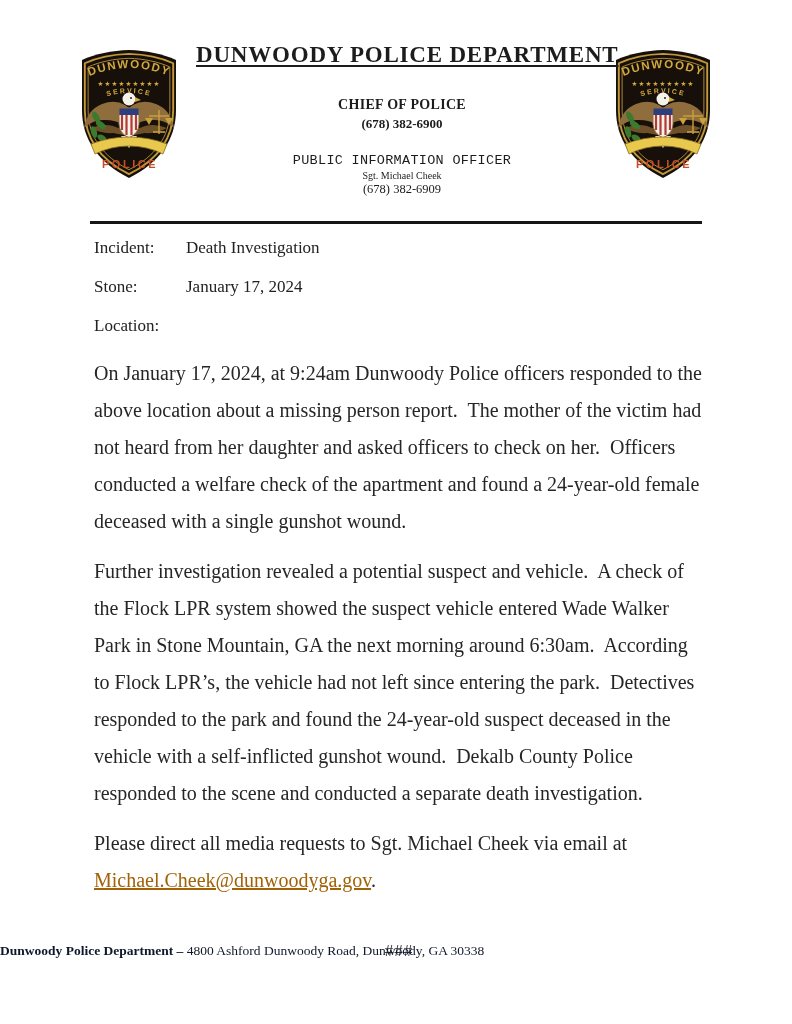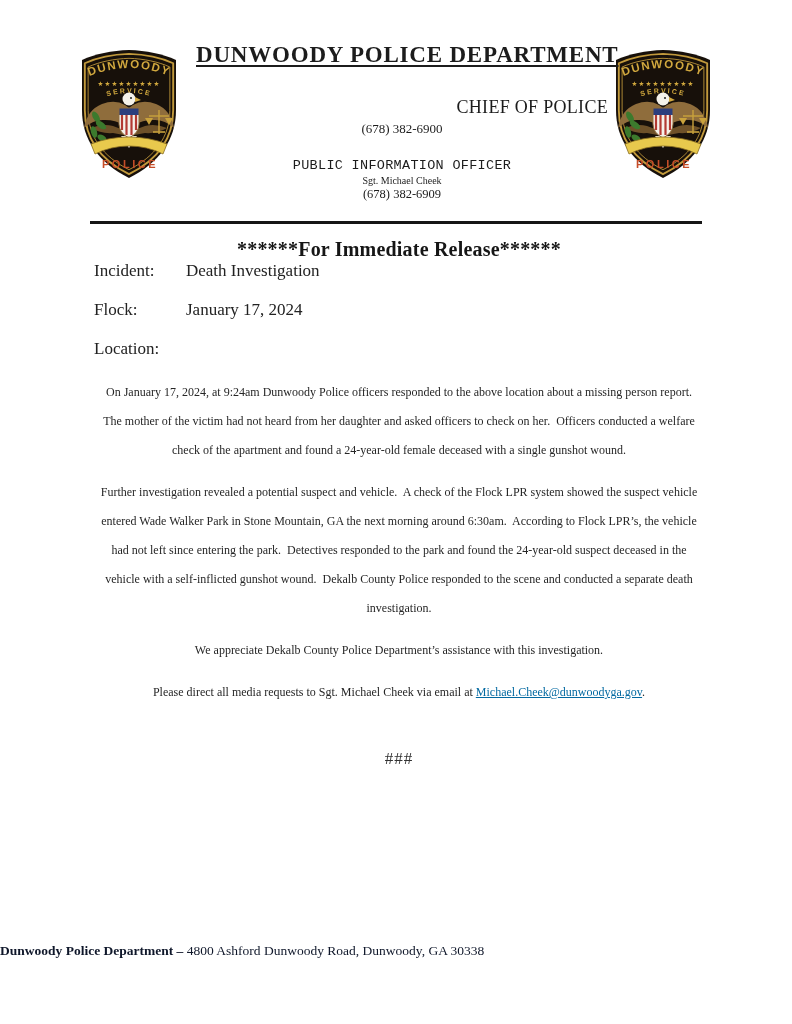--- a/index.html
+++ b/index.html
@@ -20,23 +20,23 @@
 
   .header-text {
     position: absolute; top: 42px; left: 196px; width: 412px;
     text-align: center; color: #1c1c1c;
   }
   .dept-title {
     font-size: 23px; font-weight: bold; letter-spacing: 0.8px;
     text-decoration: underline; text-underline-offset: 3px;
     white-space: nowrap;
   }
-  .chief-title { margin-top: 29px; font-size: 18px; font-weight: normal; letter-spacing: 0.3px; text-align: right; }
+  .chief-title { margin-top: 29px; font-size: 14px; font-weight: bold; letter-spacing: 0.3px; }
   .chief-name  { margin-top: 2px;  font-size: 18px; font-weight: bold; letter-spacing: 0.3px; }
-  .chief-phone { margin-top: 3px;  font-size: 13px; font-weight: normal; }
+  .chief-phone { margin-top: 3px;  font-size: 13px; font-weight: bold; }
   .pio-title   { margin-top: 21px; font-size: 13.5px; letter-spacing: 0.3px; font-family: Liberation Mono, monospace; }
   .pio-name    { margin-top: 2px;  font-size: 10px; }
   .pio-phone   { margin-top: 1px;  font-size: 12.5px; }
 
   .divider {
     position: absolute; top: 221px; left: 90px; width: 612px; height: 3px;
     background: #161616;
   }
 
   
@@ -44,24 +44,24 @@
   .release-title {
     text-align: center; font-size: 20px; font-weight: bold; color: #161616;
     letter-spacing: 0.2px;
   }
   .fields { }
   .field-row { display: flex; font-size: 17px; margin-bottom: 19px; }
   .field-label { width: 92px; flex: 0 0 92px; }
   .field-value { flex: 1; }
 
   .body-paragraph {
-    font-size: 12px; line-height: 29px; margin-bottom: 13px;
-    white-space: pre-wrap; color: #262626; text-align: center;
-  }
-  .email-link { color: #0369a1; text-decoration: underline; }
+    font-size: 20px; line-height: 37px; margin-bottom: 13px;
+    white-space: pre-wrap; color: #262626;
+  }
+  .email-link { color: #a16207; text-decoration: underline; }
   .end-mark {
     margin-top: 42px; text-align: center; font-size: 17px;
     letter-spacing: 1px; color: #333;
   }
 
   
   .footer {
     position: absolute; top: 942px; left: 0; width: 792px;
     text-align: left; font-size: 13.5px; line-height: 18px; color: #0f172a;
   }
@@ -179,39 +179,37 @@
     <div class="chief-title">CHIEF OF POLICE</div>
     <div class="chief-phone">(678) 382-6900</div>
     <div class="pio-title">PUBLIC INFORMATION OFFICER</div>
     <div class="pio-name">Sgt. Michael Cheek</div>
     <div class="pio-phone">(678) 382-6909</div>
   </div>
 
   <div class="divider"></div>
 
   <div class="content">
-    <div class="release-title">******For Immediate Release******</div>
 
     <div class="fields">
       <div class="field-row">
         <span class="field-label">Incident:</span>
         <span class="field-value">Death Investigation</span>
       </div>
       <div class="field-row">
-        <span class="field-label">Flock:</span>
+        <span class="field-label">Stone:</span>
         <span class="field-value">January 17, 2024</span>
       </div>
       <div class="field-row">
         <span class="field-label">Location:</span>
       </div>
     </div>
 
     <p class="body-paragraph">On January 17, 2024, at 9:24am Dunwoody Police officers responded to the above location about a missing person report.  The mother of the victim had not heard from her daughter and asked officers to check on her.  Officers conducted a welfare check of the apartment and found a 24-year-old female deceased with a single gunshot wound.</p>
     <p class="body-paragraph">Further investigation revealed a potential suspect and vehicle.  A check of the Flock LPR system showed the suspect vehicle entered Wade Walker Park in Stone Mountain, GA the next morning around 6:30am.  According to Flock LPR’s, the vehicle had not left since entering the park.  Detectives responded to the park and found the 24-year-old suspect deceased in the vehicle with a self-inflicted gunshot wound.  Dekalb County Police responded to the scene and conducted a separate death investigation.</p>
-    <p class="body-paragraph">We appreciate Dekalb County Police Department’s assistance with this investigation.</p>
     <p class="body-paragraph"><span>Please direct all media requests to Sgt. Michael Cheek via email at </span><a href="#" class="email-link">Michael.Cheek@dunwoodyga.gov</a><span>.</span></p>
 
     <div class="end-mark">###</div>
   </div>
 
   <div class="footer">
     <div><span class="footer-bold">Dunwoody Police Department –</span><span> 4800 Ashford Dunwoody Road, Dunwoody, GA 30338</span></div>
   </div>
 
 </div>

